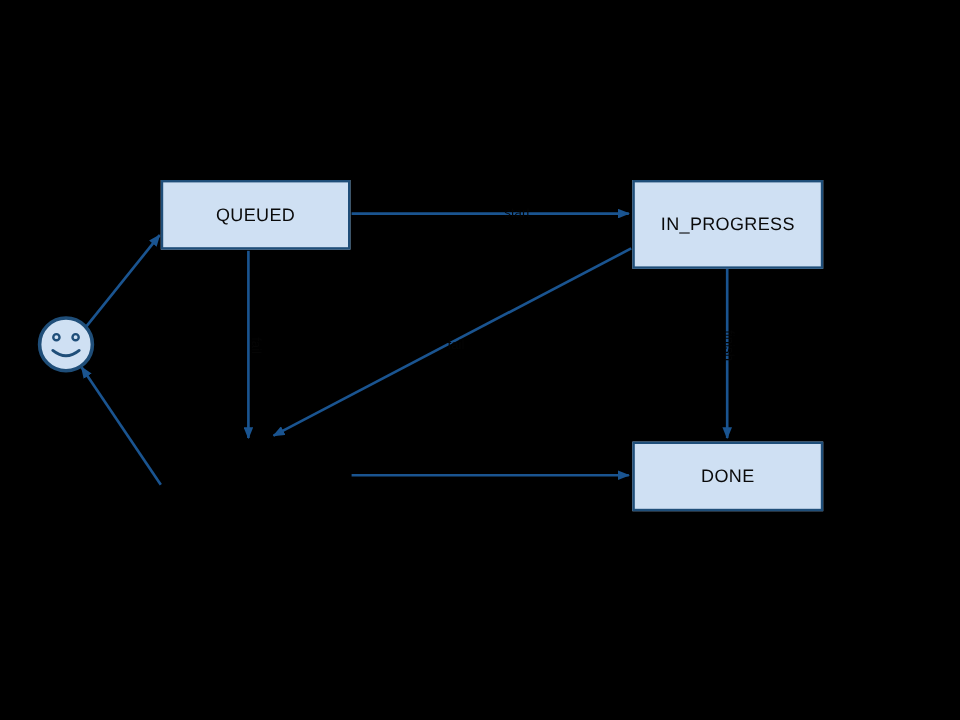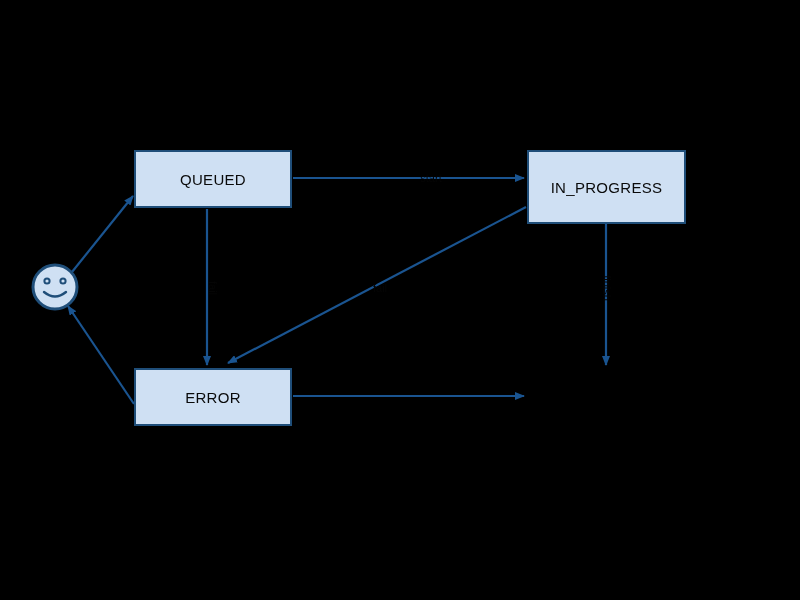--- a/index.html
+++ b/index.html
@@ -64,24 +64,24 @@
   </svg>
 
   <div class="node-box" style="left:134px;top:150px;width:158px;height:58px;">
     <span class="node-label">QUEUED</span>
   </div>
 
   <div class="node-box" style="left:527px;top:150px;width:159px;height:74px;">
     <span class="node-label">IN_PROGRESS</span>
   </div>
 
-  <div class="node-box" style="left:134px;top:368px;width:158px;height:58px;">
-    <span class="node-label">ERROR</span>
+
+  <div class="node-box" style="left:527px;top:368px;width:159px;height:58px;">
+    <span class="node-label">DONE</span>
   </div>
-
 
   <span class="edge-label" style="left:431px;top:178px;">start</span>
 
   <span class="edge-label vert" style="left:213px;top:288px;">fail</span>
 
   <span class="edge-label" style="left:380px;top:288px;">fail</span>
 
   <span class="edge-label vert" style="left:607px;top:288px;">finish</span>
 
 </div>

